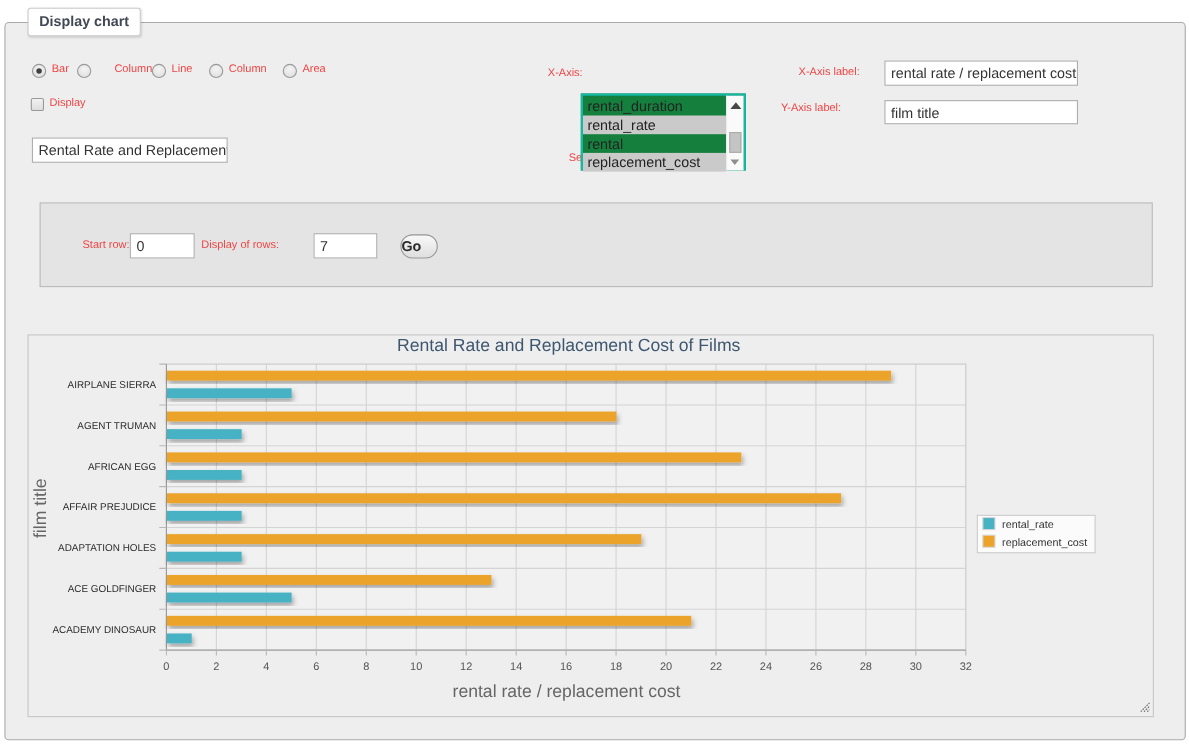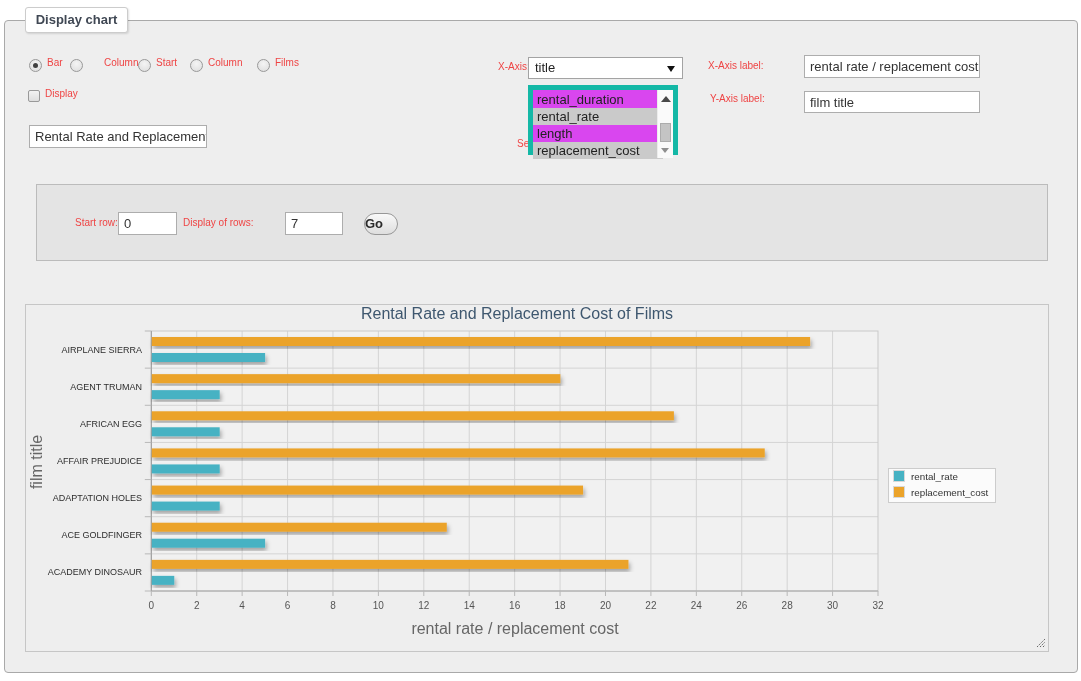--- a/index.html
+++ b/index.html
@@ -11,21 +11,21 @@
 .lbl { font-size:10px; color:#ef4444; }
 
 .radio { width:13px; height:13px; border:1px solid #999; border-radius:50%; background:radial-gradient(circle at 50% 35%, #f4f4f4, #dcdcdc); display:inline-block; position:relative; }
 .radio.sel::after { content:""; position:absolute; left:3px; top:3px; width:5px; height:5px; border-radius:50%; background:#404040; }
 .checkbox { width:12px; height:12px; border:1px solid #999; border-radius:2px; background:linear-gradient(#f2f2f2,#dedede); display:inline-block; }
 .textinput { background:#fff; border:1px solid #adadad; font-size:13px; color:#333; line-height:22px; padding:0 0 0 5px; white-space:nowrap; overflow:hidden; }
 
 #xsel { left:528px; top:57px; width:155px; height:22px; background:#fff; border:1px solid #a3a3a3; font-size:13px; color:#222; line-height:20px; padding-left:6px; }
 #xsel .arr { position:absolute; right:7px; top:8px; width:0; height:0; border-left:4px solid transparent; border-right:4px solid transparent; border-top:6px solid #111; }
 
-#mlist { left:528px; top:85px; width:150px; height:70px; background:#d946ef; border:5px solid #14b8a6; font-size:13px; color:#222; padding-top:1px; }
+#mlist { left:528px; top:85px; width:150px; height:70px; background:#15803d; border:2px solid #14b8a6; font-size:13px; color:#222; padding-top:1px; }
 #mlist .item { height:17px; line-height:17px; padding-left:4px; white-space:nowrap; }
 #mlist .item.sel { background:#cacaca; width:130px; }
 #mscroll { position:absolute; right:0; top:0; width:16px; height:68px; background:#fafafa; border-left:1px solid #ececec; }
 #mscroll .thumb { position:absolute; left:2px; top:33px; width:11px; height:19px; background:#c4c4c4; border:1px solid #acacac; }
 .tri-up { position:absolute; left:2.5px; top:6px; width:0; height:0; border-left:5px solid transparent; border-right:5px solid transparent; border-bottom:6px solid #484848; }
 .tri-dn { position:absolute; left:3px; bottom:5px; width:0; height:0; border-left:4.5px solid transparent; border-right:4.5px solid transparent; border-top:5.5px solid #8f8f8f; }
 
 #rowbox { left:36px; top:184px; width:1012px; height:77px; background:#e4e4e4; border:1px solid #bbb; }
 #gobtn { left:364px; top:213px; width:34px; height:22px; border:1px solid #979797; border-radius:11px; background:linear-gradient(#f9f9f9,#dedede); font-size:13px; font-weight:bold; color:#2b2b2b; text-align:left; line-height:20px; }
 
@@ -35,48 +35,47 @@
 <body>
 <div id="page">
   <div class="abs" id="fieldset"></div>
   <div class="abs" id="legendbox">Display chart</div>
 
   <div class="abs" style="left:29px; top:58px;"><span class="radio sel"></span></div>
   <div class="abs lbl" style="left:47px; top:57px;">Bar</div>
   <div class="abs" style="left:70px; top:58px;"><span class="radio"></span></div>
   <div class="abs lbl" style="left:88px; top:57px;margin-left:16px;">Column</div>
   <div class="abs" style="left:138px; top:58px;"><span class="radio"></span></div>
-  <div class="abs lbl" style="left:156px; top:57px;">Start</div>
+  <div class="abs lbl" style="left:156px; top:57px;">Line</div>
   <div class="abs" style="left:190px; top:58px;"><span class="radio"></span></div>
   <div class="abs lbl" style="left:208px; top:57px;">Column</div>
   <div class="abs" style="left:257px; top:58px;"><span class="radio"></span></div>
-  <div class="abs lbl" style="left:275px; top:57px;">Films</div>
+  <div class="abs lbl" style="left:275px; top:57px;">Area</div>
 
   <div class="abs" style="left:28px; top:88px;"><span class="checkbox"></span></div>
   <div class="abs lbl" style="left:45px; top:88px;">Display</div>
 
   <div class="abs textinput" style="left:29px; top:125px; width:178px; height:23px;">Rental Rate and Replacement Cost of Films</div>
 
   <div class="abs lbl" style="left:498px; top:61px;">X-Axis:</div>
-  <div class="abs" id="xsel">title<span class="arr"></span></div>
 
   <div class="abs lbl" style="left:487px; top:138px;margin-left:30px;">Series:</div>
   <div class="abs" id="mlist">
     <div class="item">rental_duration</div>
     <div class="item sel">rental_rate</div>
-    <div class="item">length</div>
+    <div class="item">rental</div>
     <div class="item sel">replacement_cost</div>
     <div id="mscroll">
       <span class="tri-up"></span>
       <div class="thumb"></div>
       <span class="tri-dn"></span>
     </div>
   </div>
 
-  <div class="abs lbl" style="left:708px; top:60px;text-align:right;">X-Axis label:</div>
+  <div class="abs lbl" style="left:726px; top:60px;text-align:right;">X-Axis label:</div>
   <div class="abs textinput" style="left:804px; top:55px; width:176px; height:23px;">rental rate / replacement cost</div>
   <div class="abs lbl" style="left:710px; top:93px;">Y-Axis label:</div>
   <div class="abs textinput" style="left:804px; top:91px; width:176px; height:22px;">film title</div>
 
   <div class="abs" id="rowbox"></div>
   <div class="abs lbl" style="left:75px; top:217px;">Start row:</div>
   <div class="abs textinput" style="left:118px; top:212px; width:59px; height:23px;">0</div>
   <div class="abs lbl" style="left:183px; top:217px;">Display of rows:</div>
   <div class="abs textinput" style="left:285px; top:212px; width:58px; height:23px;">7</div>
   <div class="abs" id="gobtn">Go</div>

